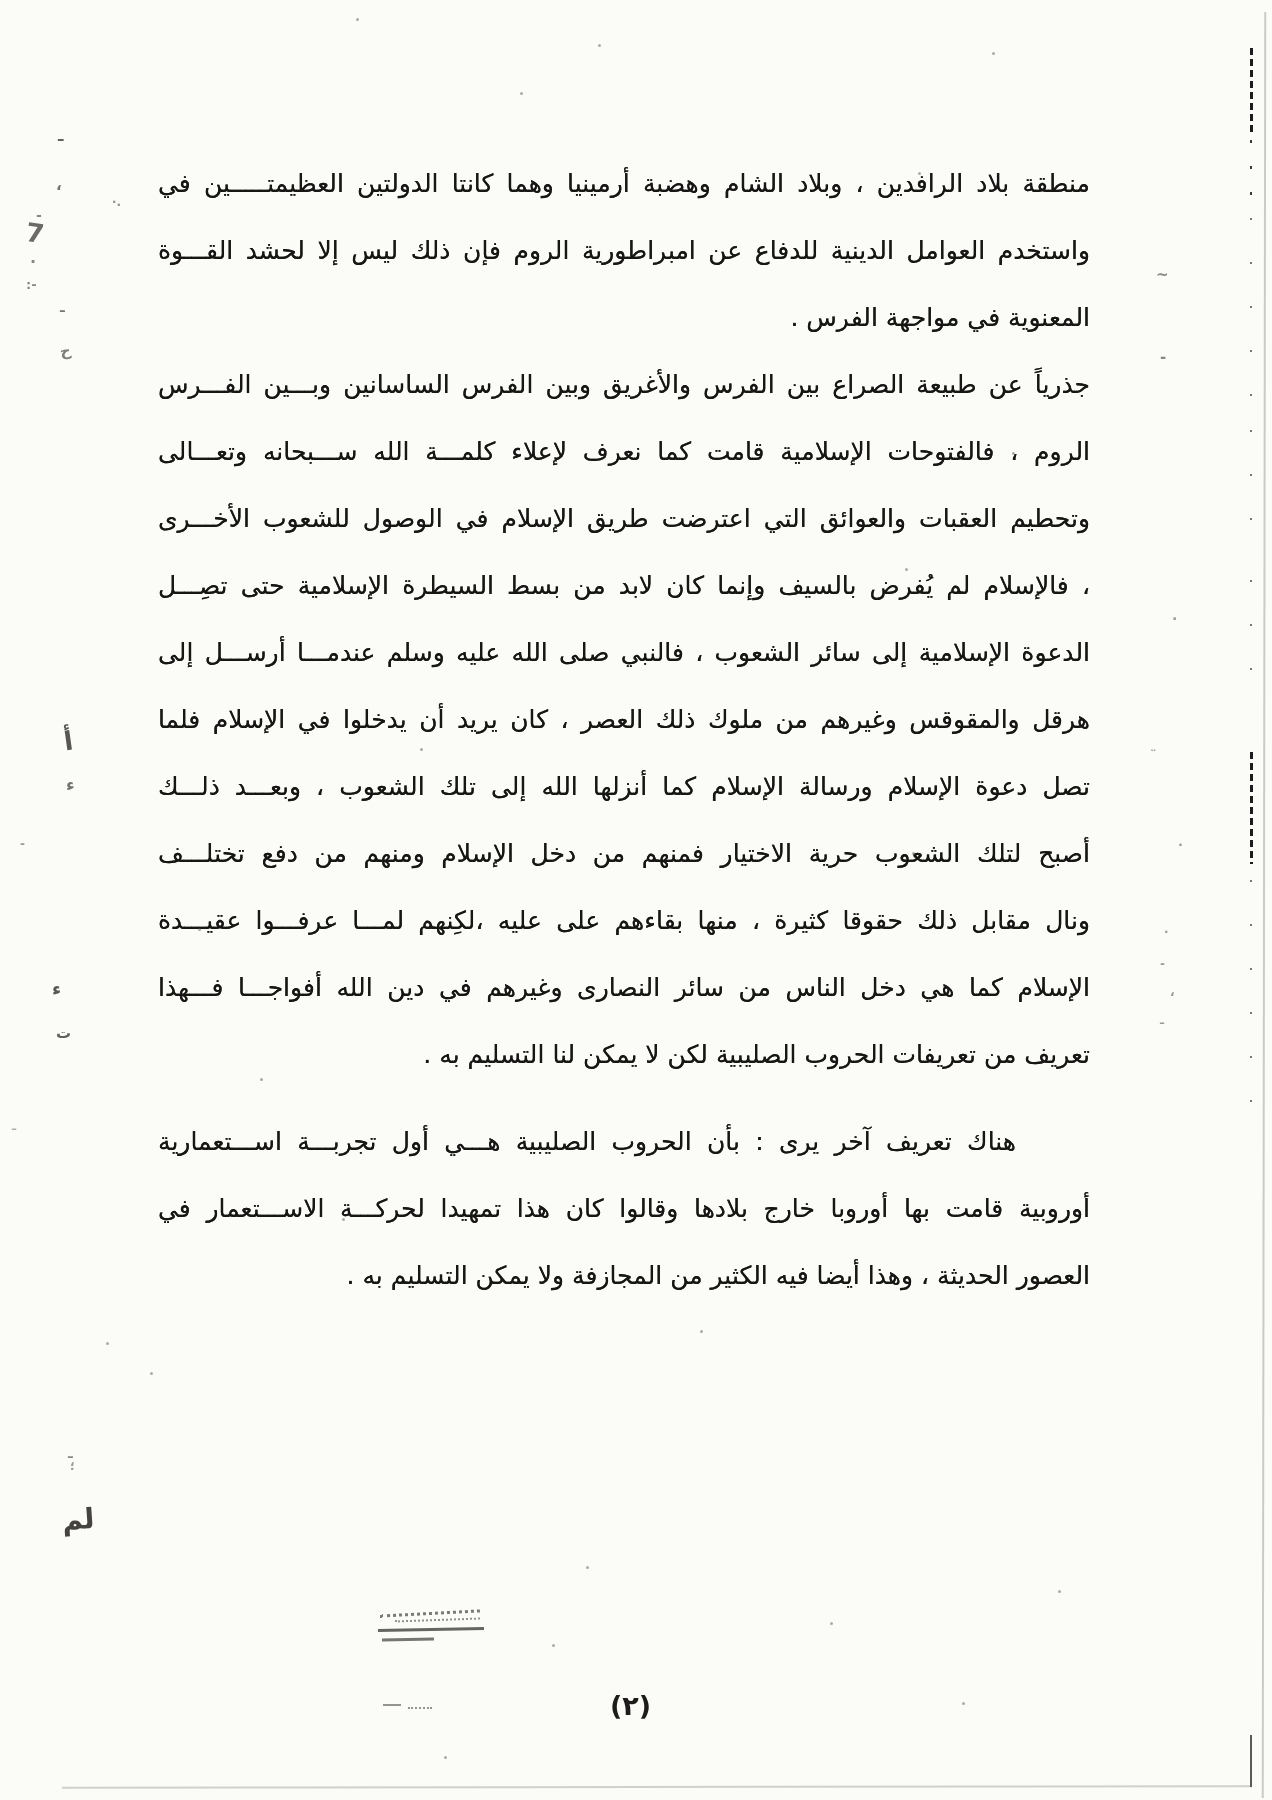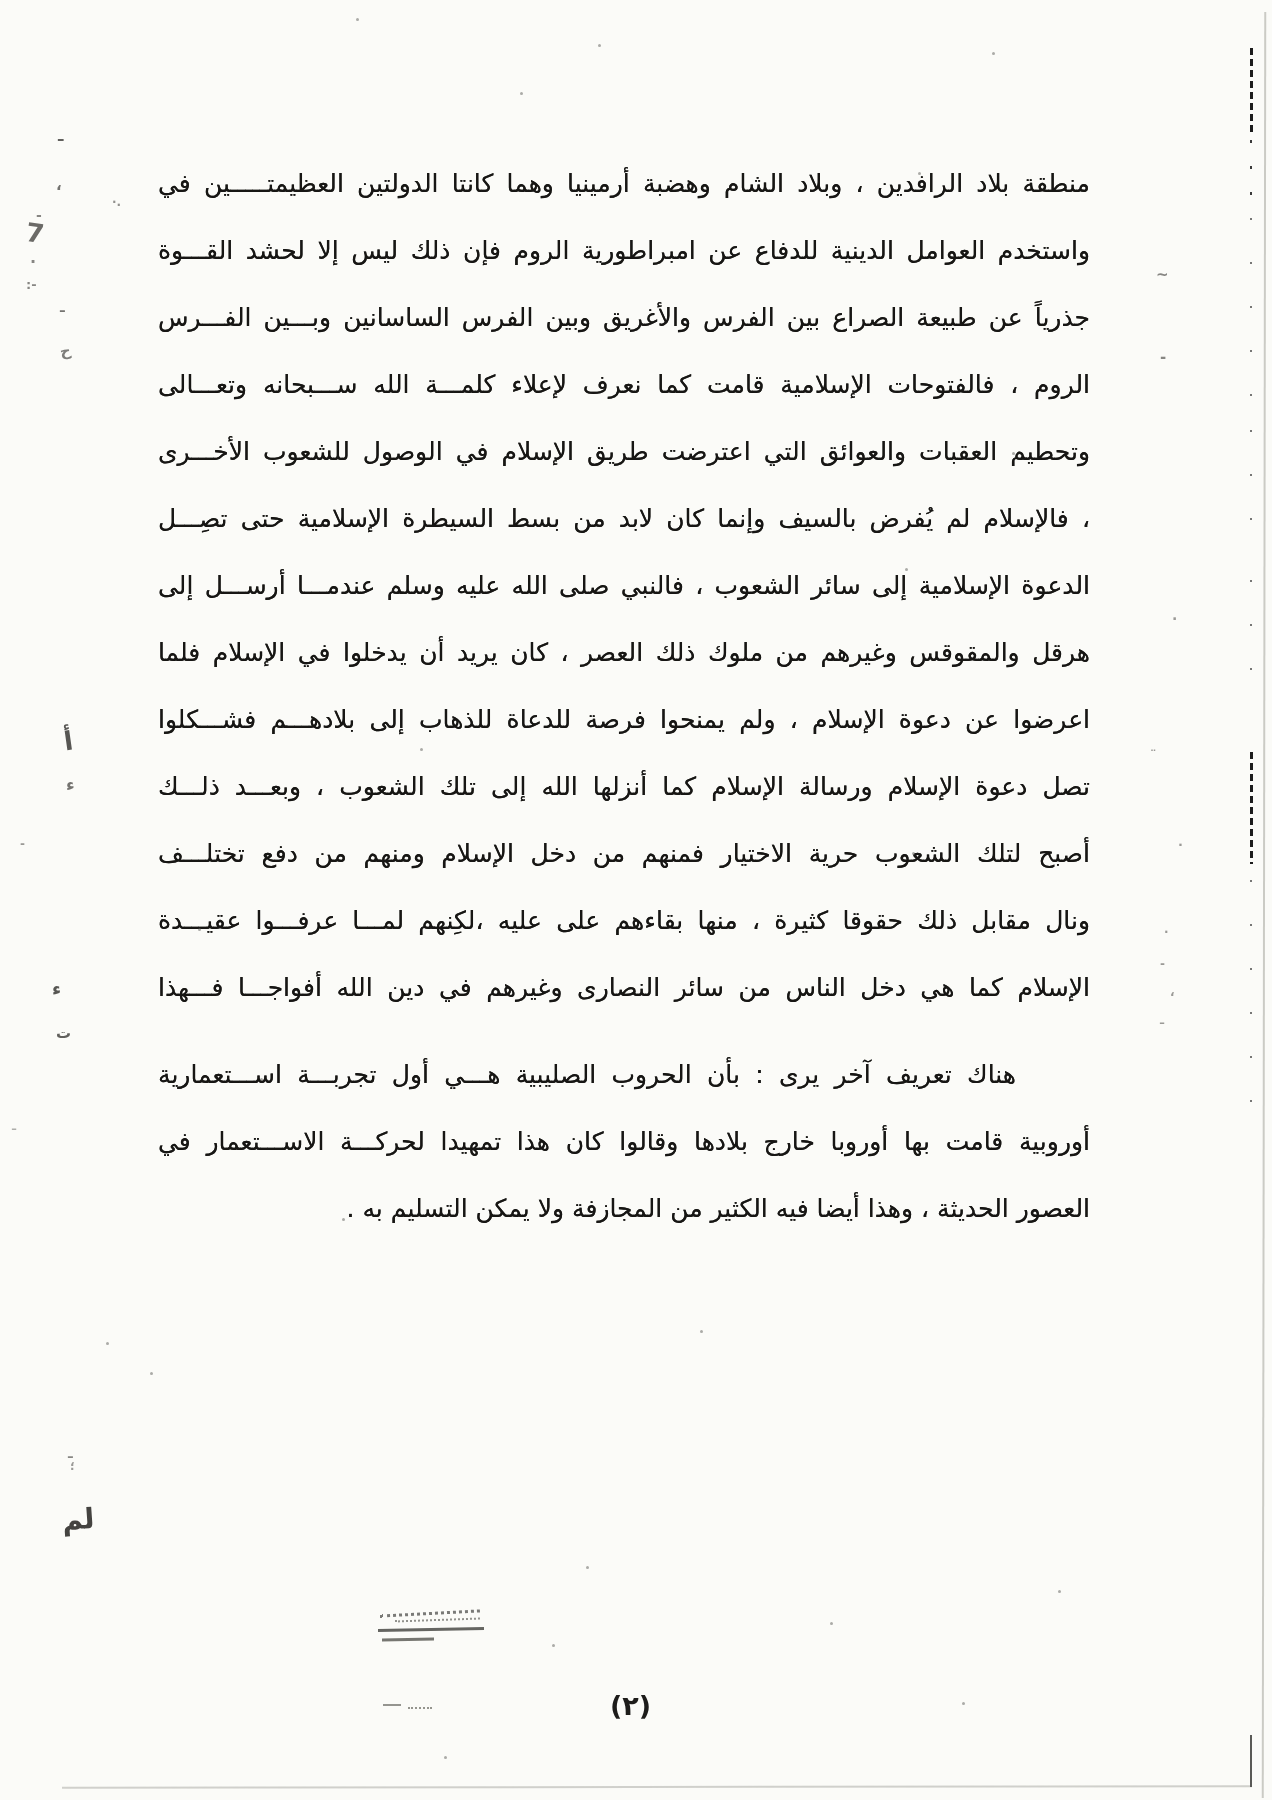--- a/index.html
+++ b/index.html
@@ -98,31 +98,32 @@
   .scr-f{ left:408px;top:1707px;width:24px;border-top:2px dotted #6a6a64; opacity:.7;}
 </style>
 </head>
 <body>
 
 <div class="page">
 
   <div class="textblock" id="textblock">
       <div class="line">منطقة بلاد الرافدين ، وبلاد الشام وهضبة أرمينيا وهما كانتا الدولتين العظيمتـــــين في</div>
       <div class="line">واستخدم العوامل الدينية للدفاع عن امبراطورية الروم فإن ذلك ليس إلا لحشد القـــوة</div>
+      <div class="line para-last">المعنوية في مواجهة الفرس .</div>
       <div class="line">جذرياً عن طبيعة الصراع بين الفرس والأغريق وبين الفرس الساسانين وبـــين الفـــرس</div>
       <div class="line">الروم ، فالفتوحات الإسلامية قامت كما نعرف لإعلاء كلمـــة الله ســـبحانه وتعـــالى</div>
       <div class="line">وتحطيم العقبات والعوائق التي اعترضت طريق الإسلام في الوصول للشعوب الأخـــرى</div>
       <div class="line">، فالإسلام لم يُفرض بالسيف وإنما كان لابد من بسط السيطرة الإسلامية حتى تصِـــل</div>
       <div class="line">الدعوة الإسلامية إلى سائر الشعوب ، فالنبي صلى الله عليه وسلم عندمـــا أرســـل إلى</div>
       <div class="line">هرقل والمقوقس وغيرهم من ملوك ذلك العصر ، كان يريد أن يدخلوا في الإسلام فلما</div>
-      <div class="line">اعرضوا عن دعوة الإسلام ، ولم يمنحوا فرصة للدعاة للذهاب إلى بلادهـــم فشـــكلوا</div>
       <div class="line">تصل دعوة الإسلام ورسالة الإسلام كما أنزلها الله إلى تلك الشعوب ، وبعـــد ذلـــك</div>
       <div class="line">أصبح لتلك الشعوب حرية الاختيار فمنهم من دخل الإسلام ومنهم من دفع تختلـــف</div>
       <div class="line">ونال مقابل ذلك حقوقا كثيرة ، منها بقاءهم على عليه ،لكِنهم لمـــا عرفـــوا عقيـــدة</div>
       <div class="line">الإسلام كما هي دخل الناس من سائر النصارى وغيرهم في دين الله أفواجـــا فـــهذا</div>
+      <div class="line para-last">تعريف من تعريفات الحروب الصليبية لكن لا يمكن لنا التسليم به .</div>
       <div class="line para-first para-gap">هناك تعريف آخر يرى : بأن الحروب الصليبية هـــي أول تجربـــة اســـتعمارية</div>
       <div class="line">أوروبية قامت بها أوروبا خارج بلادها وقالوا كان هذا تمهيدا لحركـــة الاســـتعمار في</div>
       <div class="line para-last">العصور الحديثة ، وهذا أيضا فيه الكثير من المجازفة ولا يمكن التسليم به .</div>
     </div>
 
   <div class="pagenum">(٢)</div>
 
   <div id="artifacts">
     <div class="page-edge-line"></div>
     <div class="bottom-edge-line"></div>

